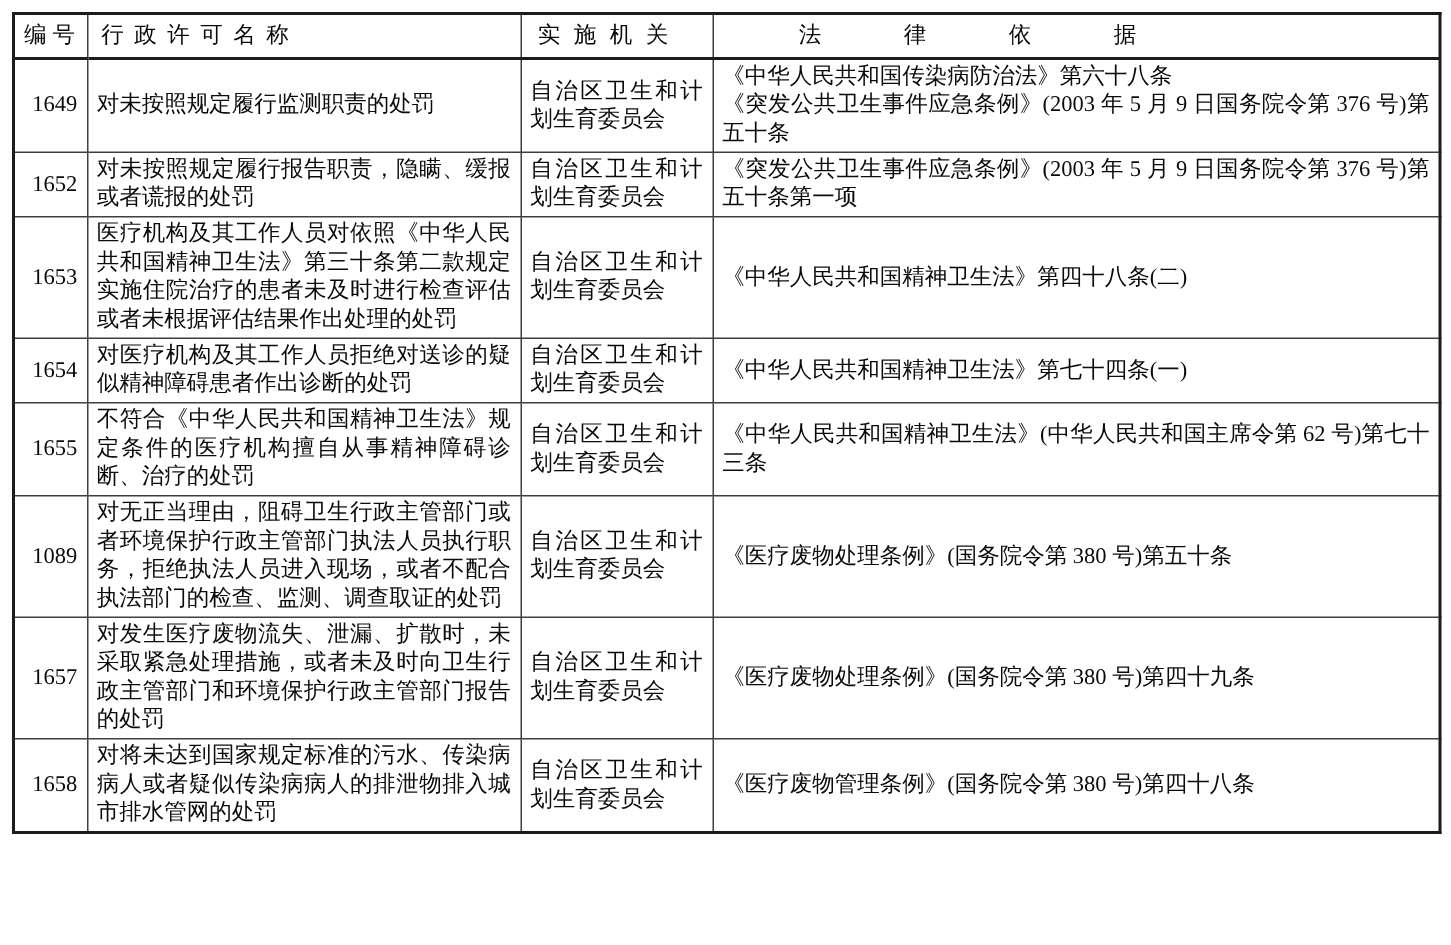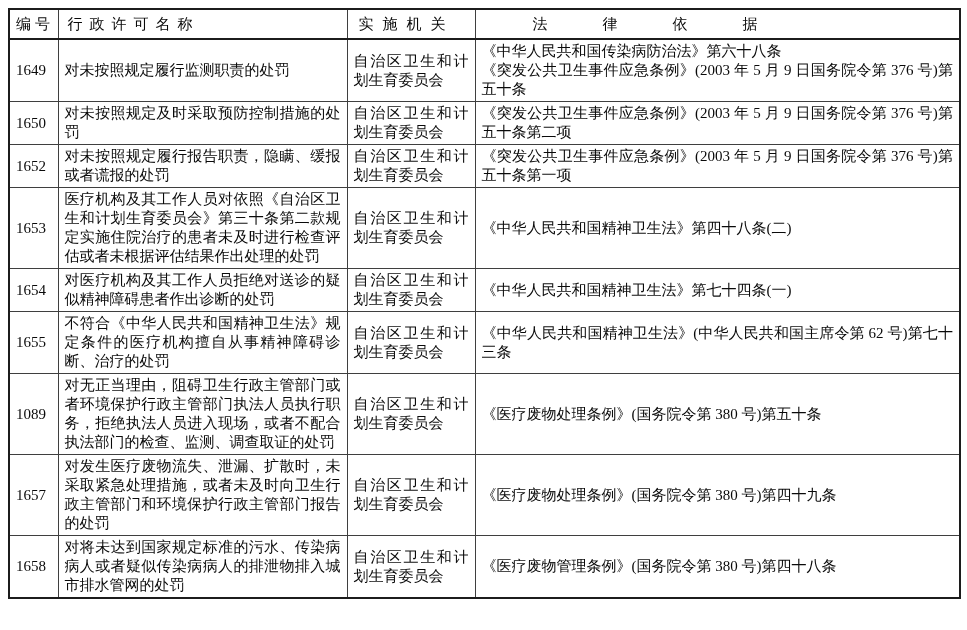--- a/index.html
+++ b/index.html
@@ -41,21 +41,21 @@
     height: 24px;
     padding: 2px 2px;
     white-space: nowrap;
     word-break: keep-all;
   }
   .ls-sm  { letter-spacing: 4px;  text-indent: 4px;  }
   .ls-md  { letter-spacing: 7px;  text-indent: 7px;  }
   .ls-md2 { letter-spacing: 9px;  text-indent: 9px;  }
   .ls-lg  { letter-spacing: 55px; text-indent: 55px; margin-top: 24px; }
   td.num {
-    text-align: left;
+    text-align: right;
     padding: 2px 2px;
   }
   td.name {
     text-align: justify;
     padding: 2px 7px;
   }
   td.agency {
     text-align: justify;
     padding: 2px 6px;
   }
@@ -86,34 +86,28 @@
     </thead>
     <tbody>
       <tr>
         <td class="num">1649</td>
         <td class="name">对未按照规定履行监测职责的处罚</td>
         <td class="agency">自治区卫生和计划生育委员会</td>
         <td class="legal">《中华人民共和国传染病防治法》第六十八条
 《突发公共卫生事件应急条例》(2003 年 5 月 9 日国务院令第 376 号)第五十条</td>
       </tr>
       <tr>
-        <td class="num">1650</td>
-        <td class="name">对未按照规定及时采取预防控制措施的处罚</td>
-        <td class="agency">自治区卫生和计划生育委员会</td>
-        <td class="legal">《突发公共卫生事件应急条例》(2003 年 5 月 9 日国务院令第 376 号)第五十条第二项</td>
-      </tr>
-      <tr>
         <td class="num">1652</td>
         <td class="name">对未按照规定履行报告职责，隐瞒、缓报或者谎报的处罚</td>
         <td class="agency">自治区卫生和计划生育委员会</td>
         <td class="legal">《突发公共卫生事件应急条例》(2003 年 5 月 9 日国务院令第 376 号)第五十条第一项</td>
       </tr>
       <tr>
         <td class="num">1653</td>
-        <td class="name">医疗机构及其工作人员对依照《自治区卫生和计划生育委员会》第三十条第二款规定实施住院治疗的患者未及时进行检查评估或者未根据评估结果作出处理的处罚</td>
+        <td class="name">医疗机构及其工作人员对依照《中华人民共和国精神卫生法》第三十条第二款规定实施住院治疗的患者未及时进行检查评估或者未根据评估结果作出处理的处罚</td>
         <td class="agency">自治区卫生和计划生育委员会</td>
         <td class="legal">《中华人民共和国精神卫生法》第四十八条(二)</td>
       </tr>
       <tr>
         <td class="num">1654</td>
         <td class="name">对医疗机构及其工作人员拒绝对送诊的疑似精神障碍患者作出诊断的处罚</td>
         <td class="agency">自治区卫生和计划生育委员会</td>
         <td class="legal">《中华人民共和国精神卫生法》第七十四条(一)</td>
       </tr>
       <tr>

